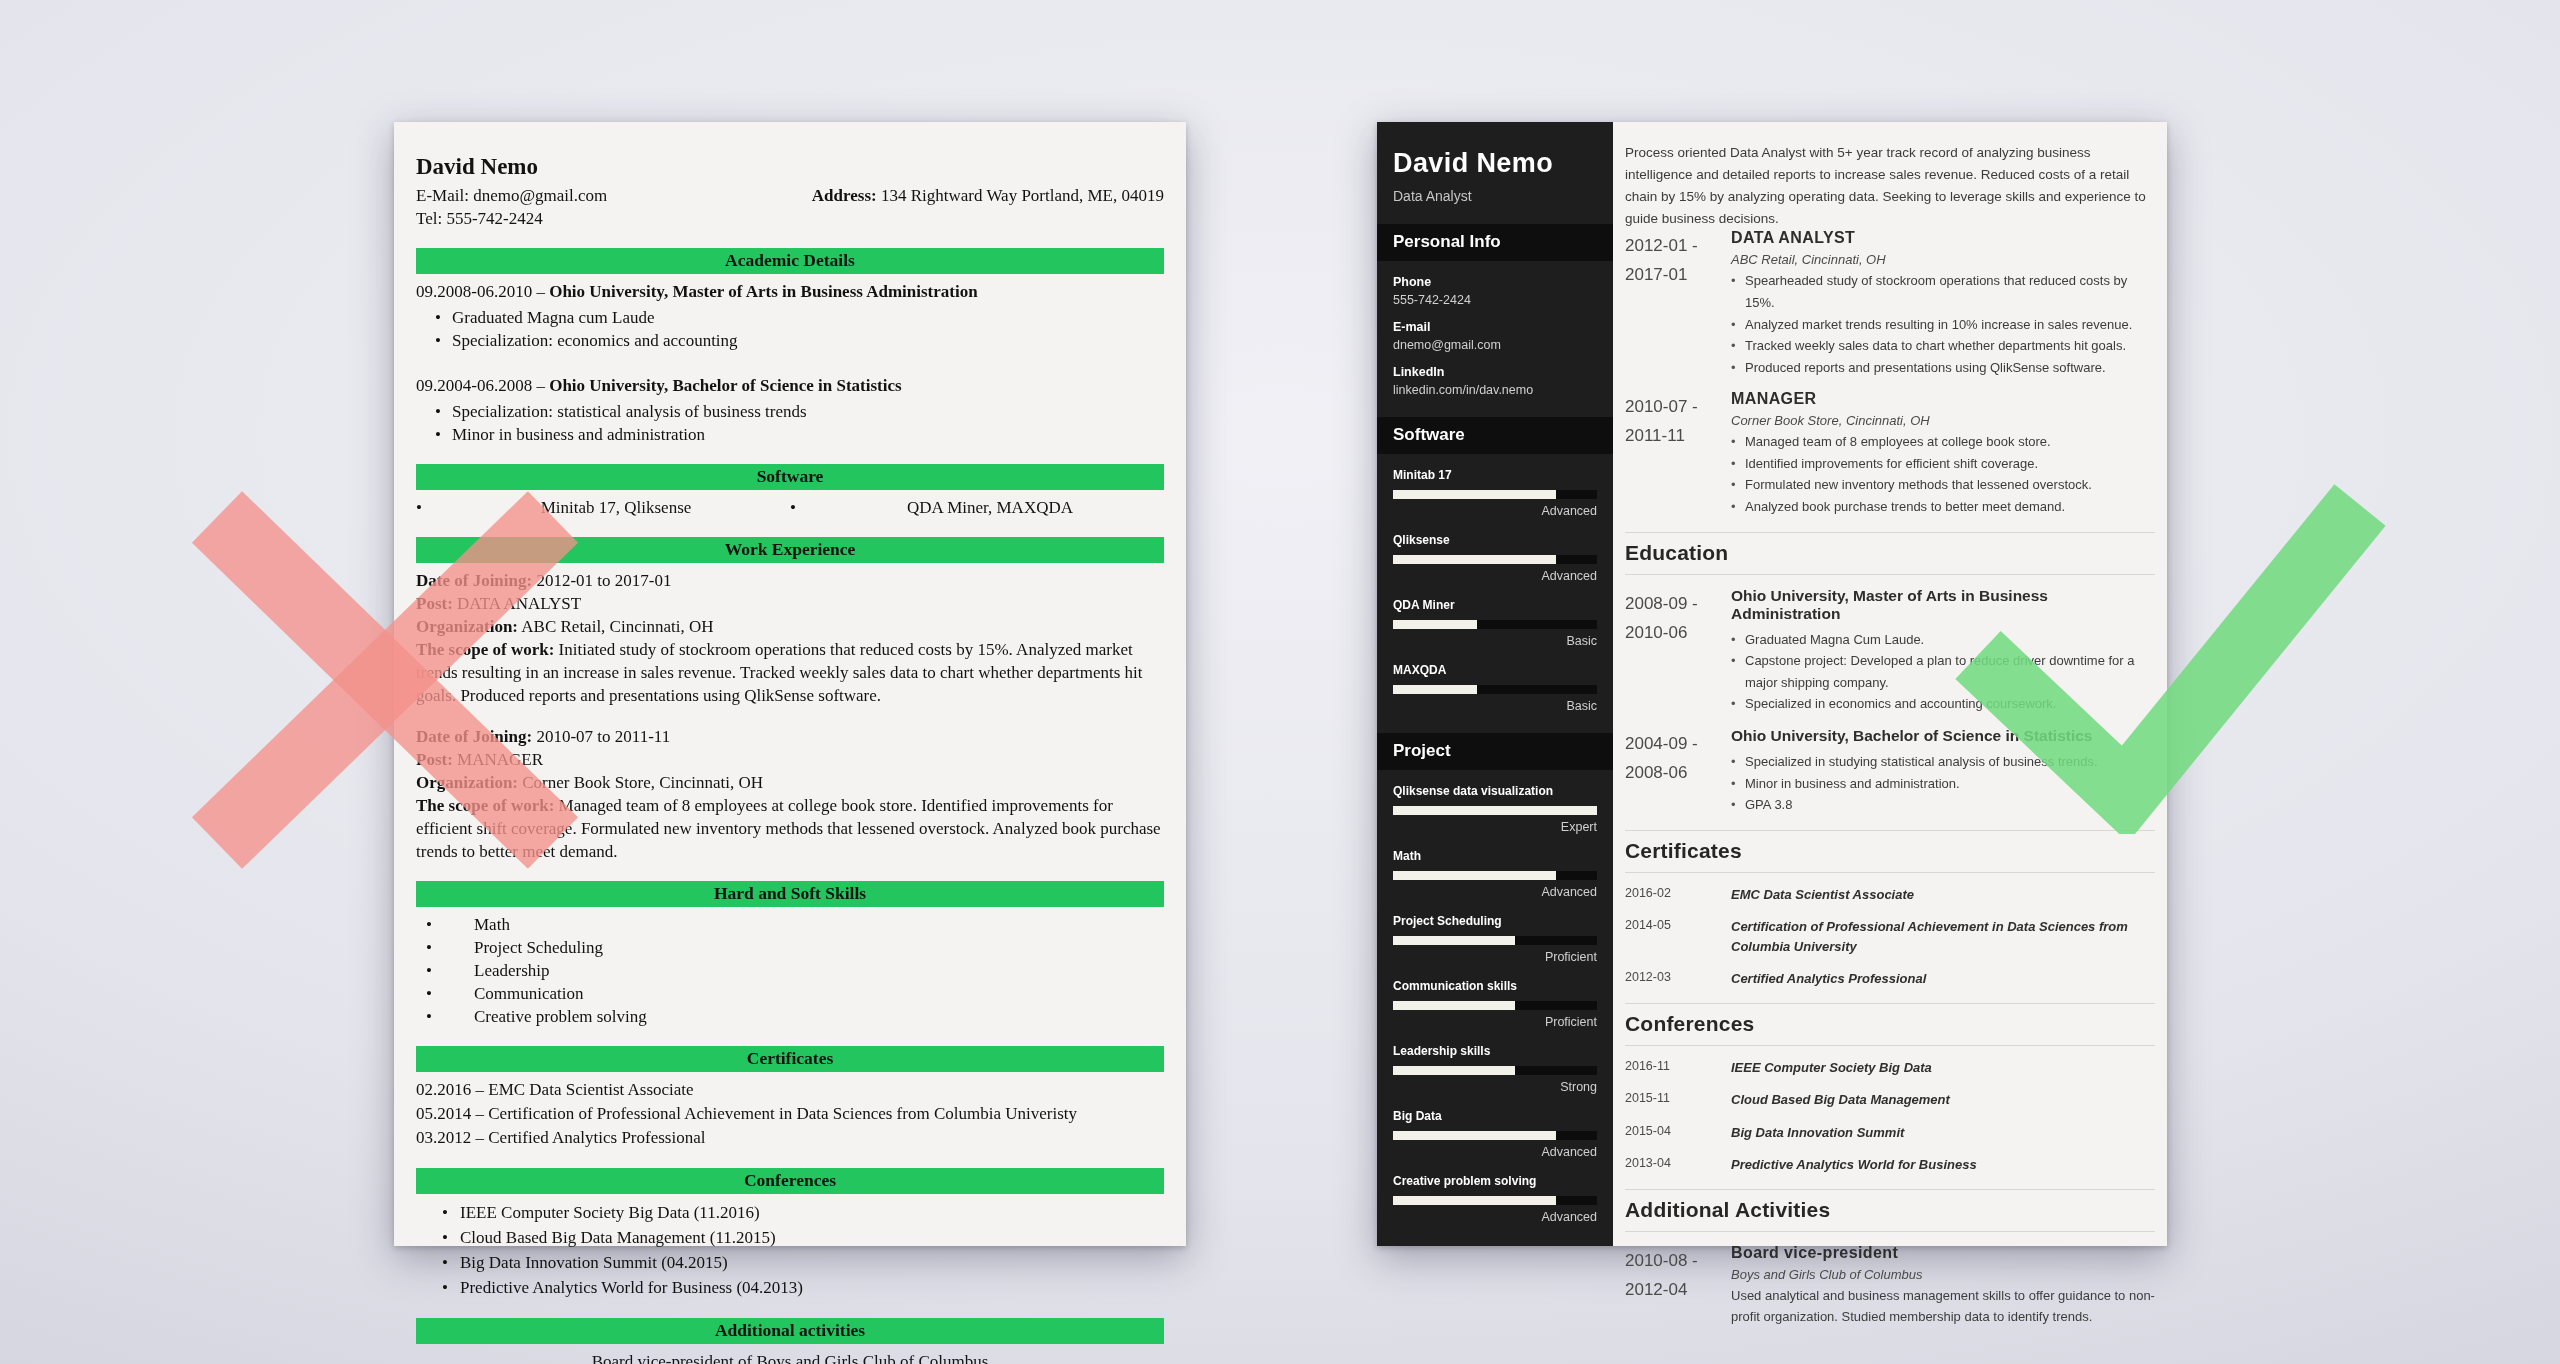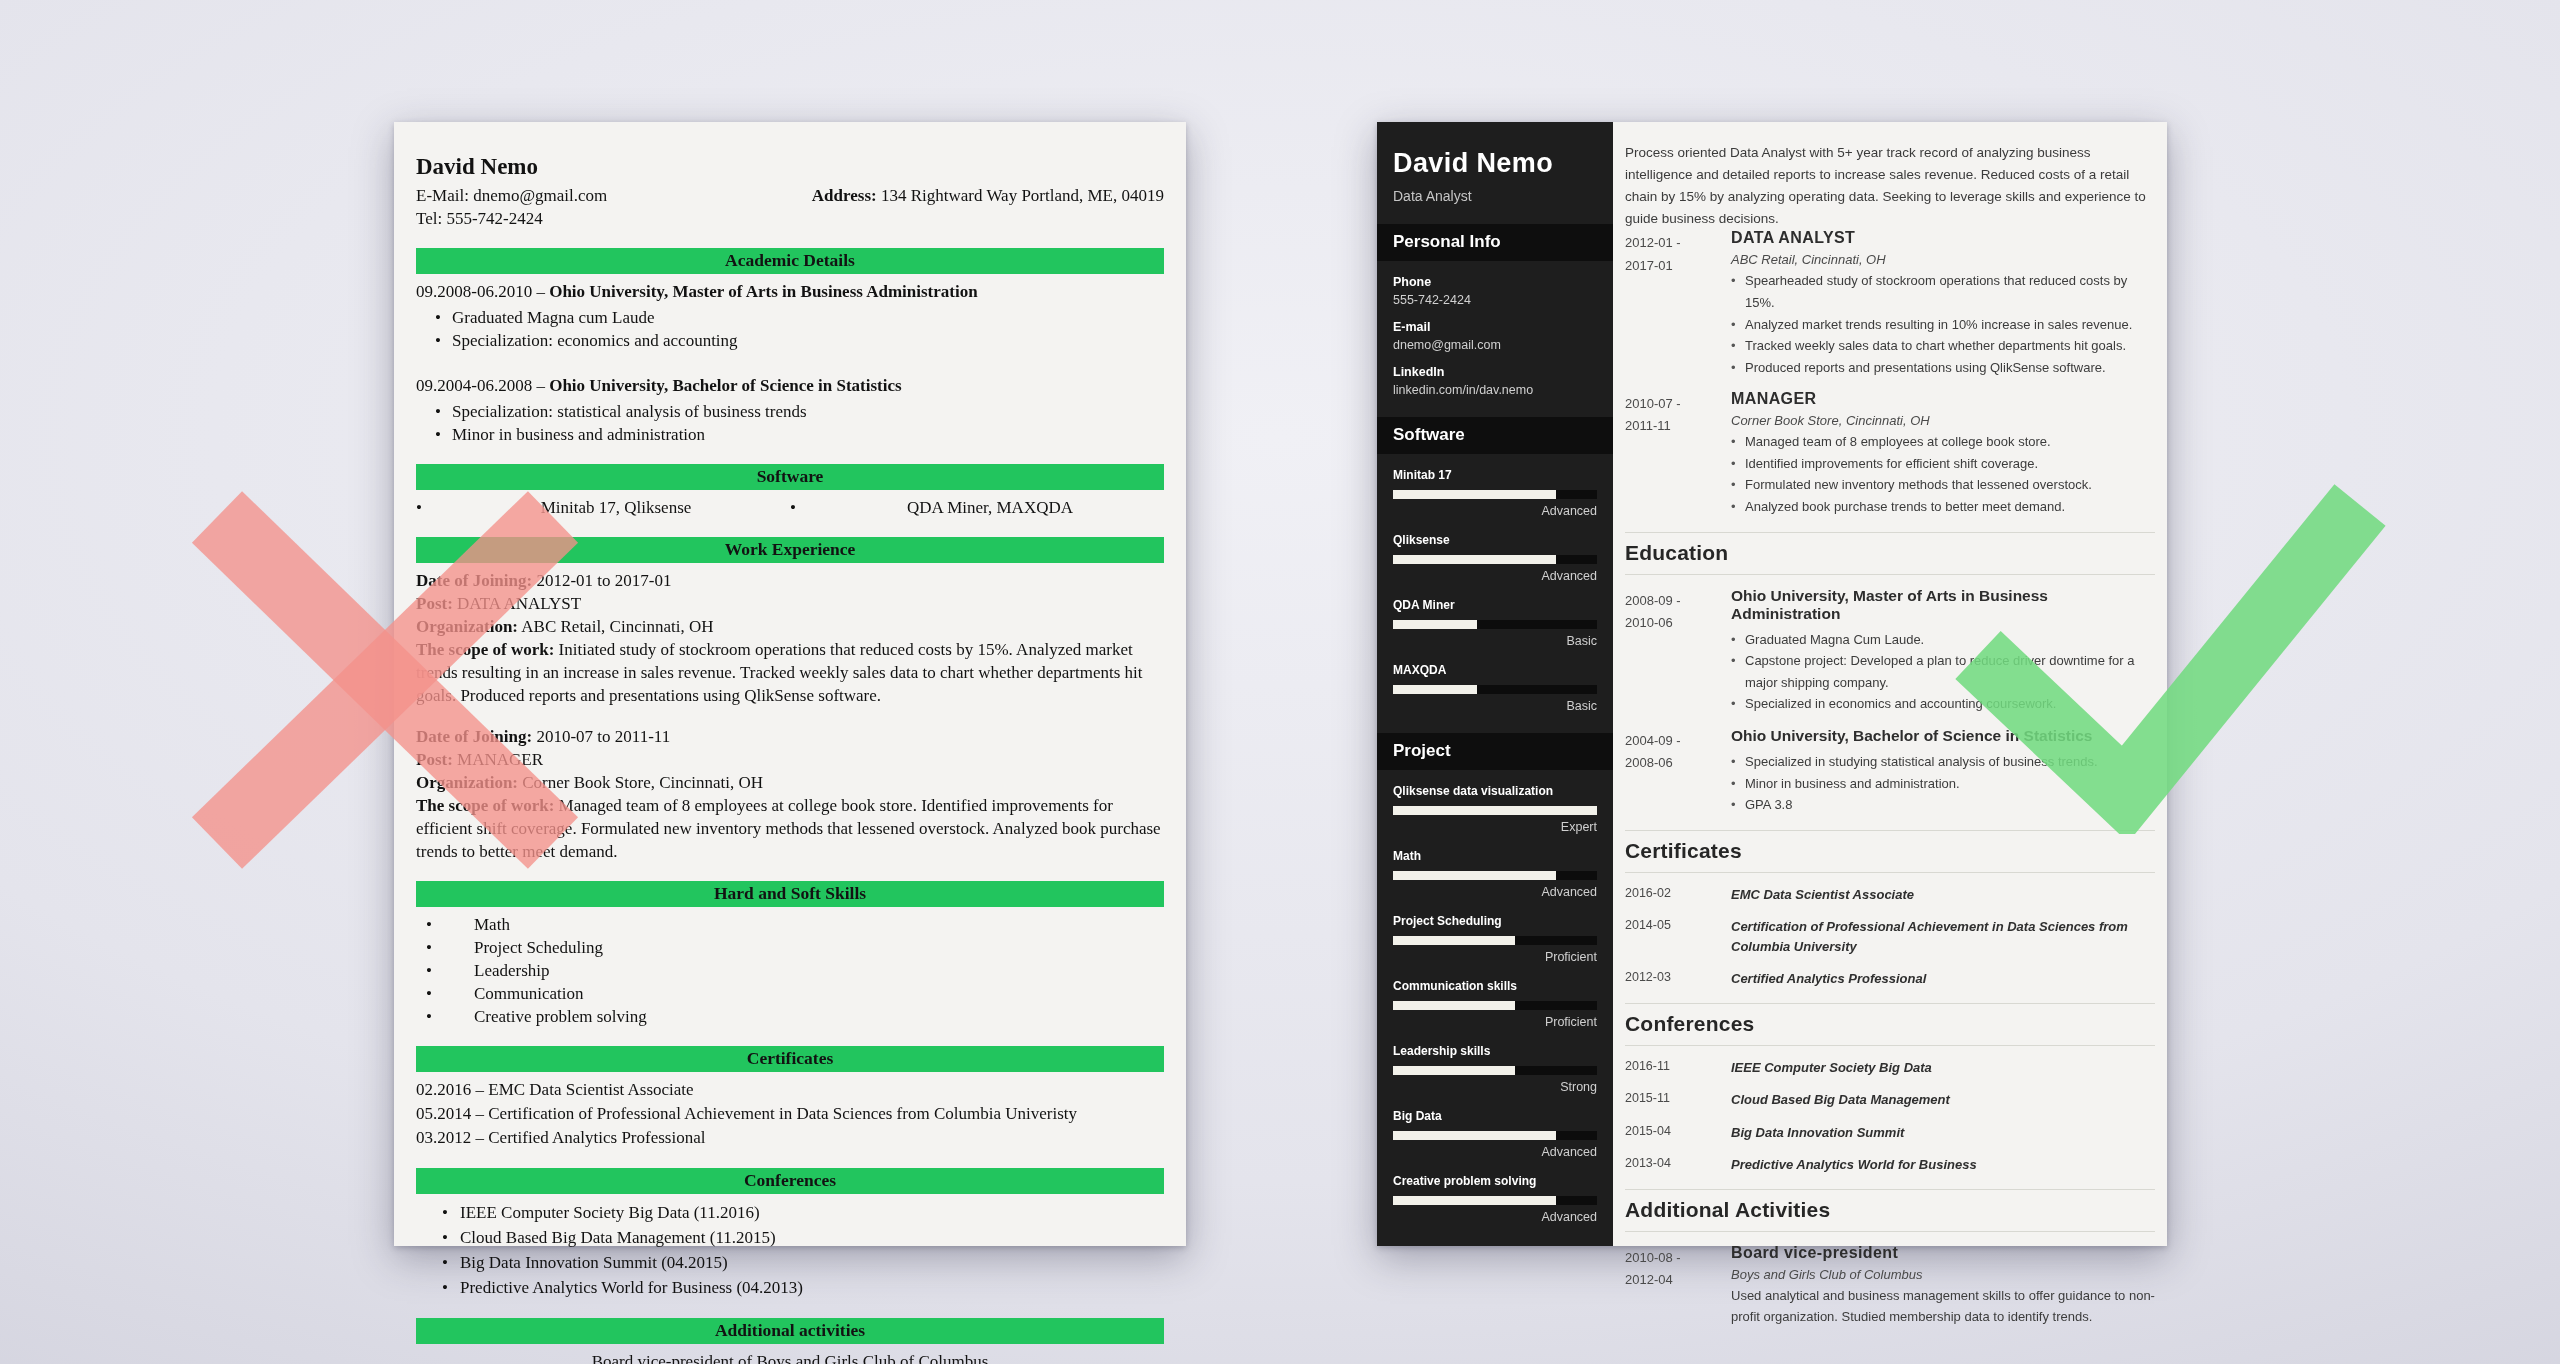--- a/index.html
+++ b/index.html
@@ -53,21 +53,21 @@
   .side .track { height:9px; background:#0c0c0c; margin-top:8px; }
   .side .fill { height:100%; background:#f2f1ea; }
   .side .lvl { text-align:right; font-size:12.5px; color:#d0d0d0; margin-top:5px; }
 
   .mainc { flex:1; padding:20px 12px 0; color:#3c3c3c; }
   .mainc .summary { font-size:13.5px; line-height:1.62; color:#3b3b3b; }
   .sec-head { border-top:1px solid #d8d8d2; border-bottom:1px solid #d8d8d2;
               margin:14px 0 12px; padding:8px 0 9px; }
   .sec-head h2 { font-size:21px; color:#262626; letter-spacing:.2px; }
   .entry { display:grid; grid-template-columns:92px 1fr; column-gap:14px; margin-bottom:12px; }
-  .entry .dates { font-size:13px; color:#4a4a4a; line-height:1.7; padding-top:3px; }
+  .entry .dates { font-size:17px; color:#4a4a4a; line-height:1.7; padding-top:3px; }
   .entry .role { font-size:16px; font-weight:bold; color:#2d2d2d; letter-spacing:.4px; }
   .entry .degree { font-size:15.5px; font-weight:bold; color:#2d2d2d; }
   .entry .company { font-style:italic; font-size:13px; color:#4a4a4a; margin:5px 0 3px; }
   ul.dots { list-style:none; margin-top:2px; }
   ul.dots li { position:relative; padding-left:14px; font-size:13px; line-height:1.66; color:#3c3c3c; }
   ul.dots li::before { content:"•"; position:absolute; left:0; color:#555; }
   .row2 { display:grid; grid-template-columns:92px 1fr; column-gap:14px; margin-bottom:12px; }
   .row2 .d { font-size:12.5px; color:#4a4a4a; padding-top:1px; }
   .row2 .n { font-size:13px; font-weight:bold; color:#2f2f2f; line-height:1.55;font-style:italic; }
   .addl-text { font-size:13px; line-height:1.66; margin-top:2px; }

